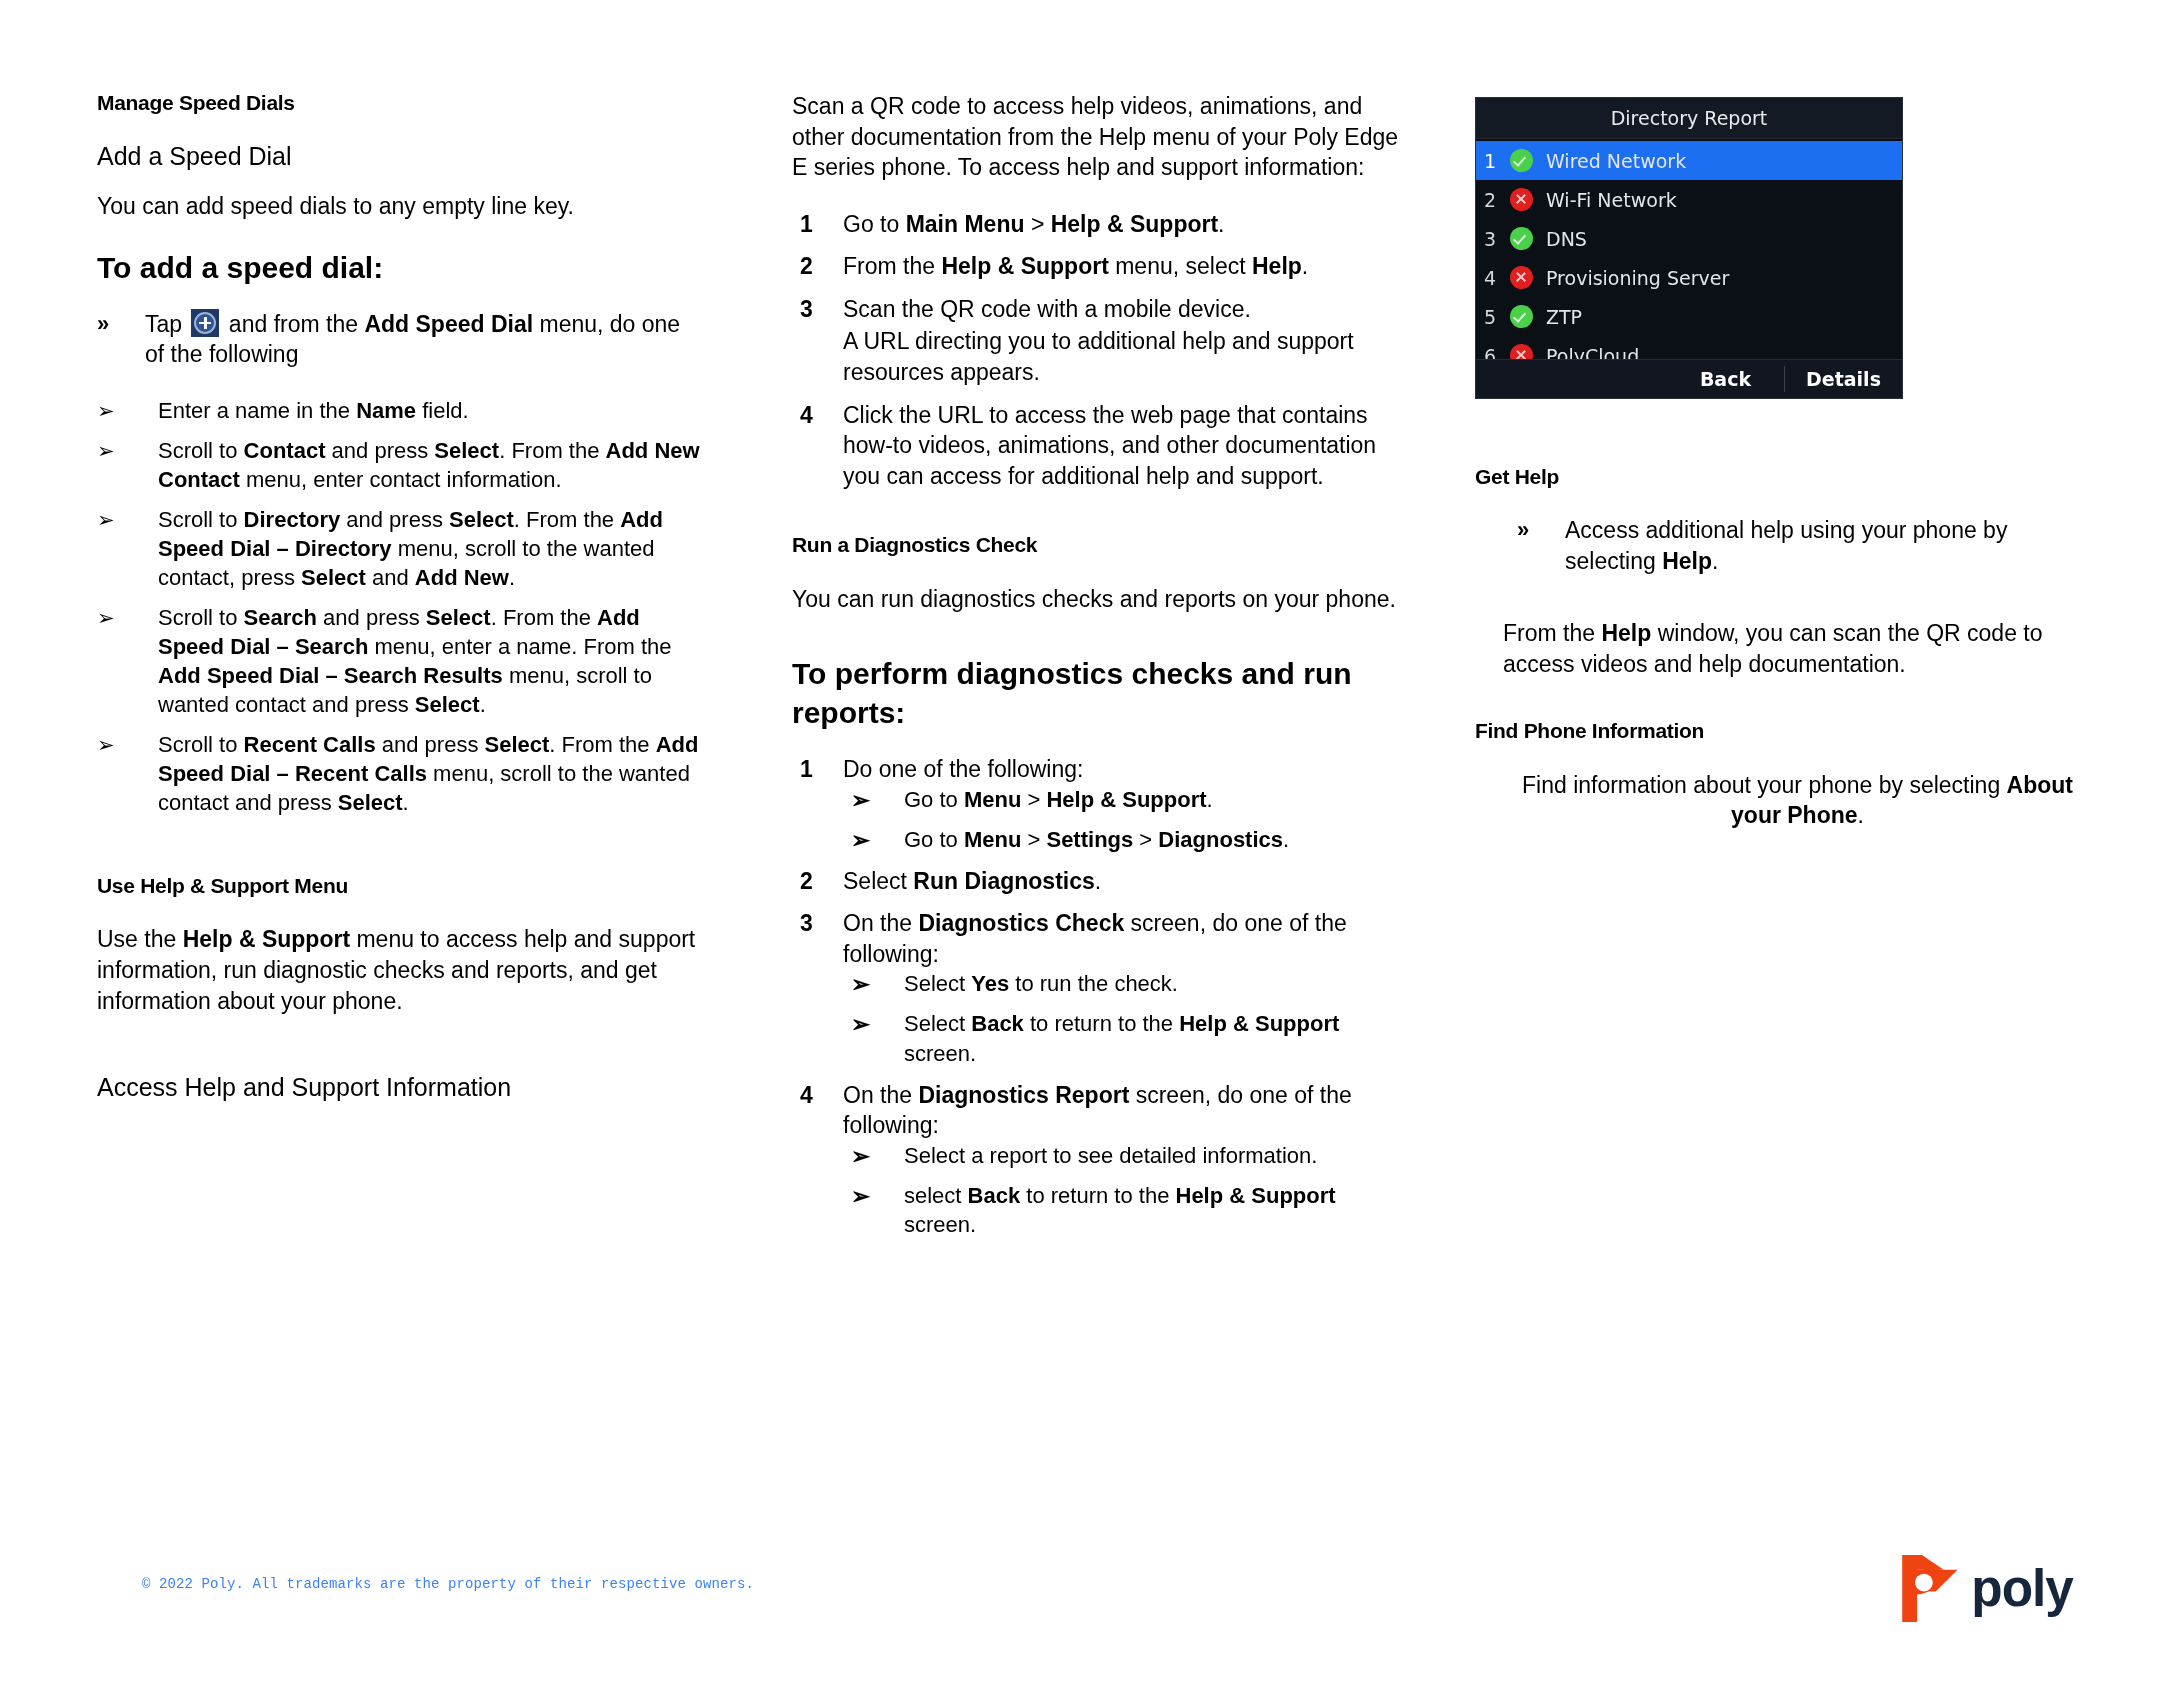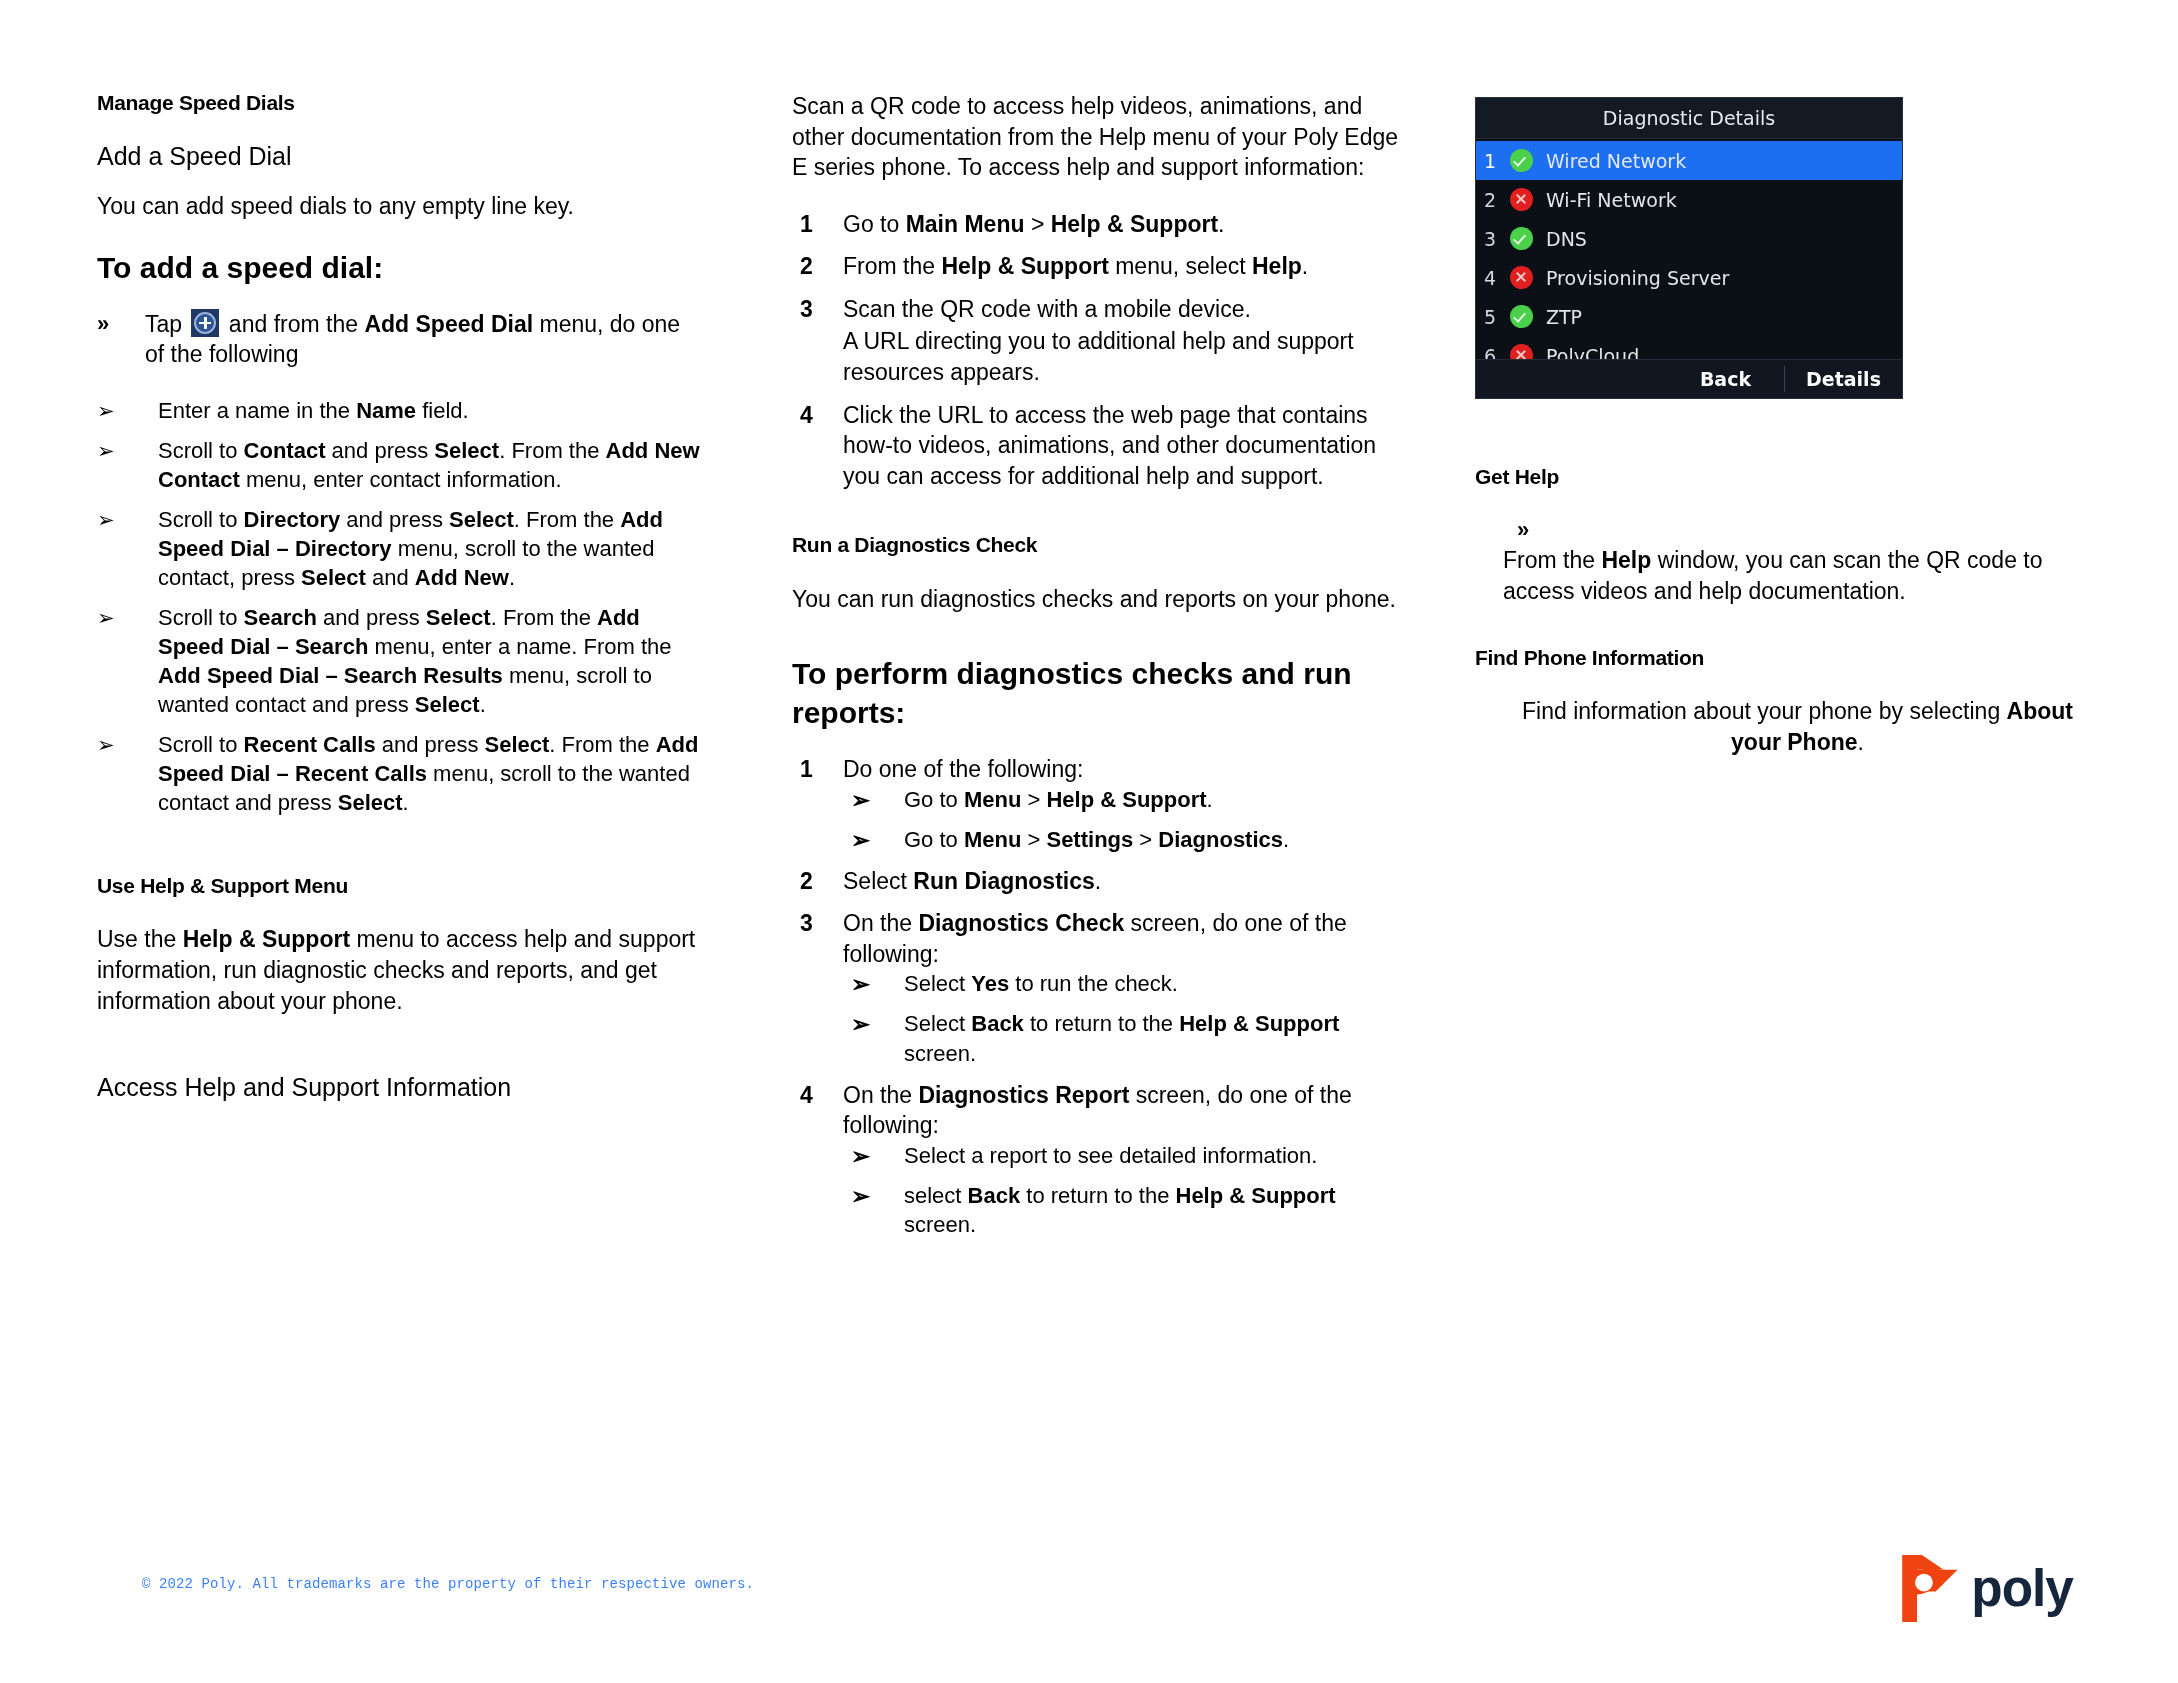--- a/index.html
+++ b/index.html
@@ -335,36 +335,37 @@
       </ol>
   </div>
 
   <div class="col" id="col3" style="top:465px;">
 
     <h1 class="sec">Get Help</h1>
 
     <ul class="chev" style="margin-left:42px;">
       <li>
         <span class="marker">»</span>
+        <span id="c3-bullet">Access additional help using your phone by selecting <b>Help</b>.</span>
       </li>
     </ul>
 
     <div class="spacer-md"></div>
 
     <p class="body" id="c3-body" style="margin-left:28px;">From the <b>Help</b> window, you can scan the QR code to access videos and help documentation.</p>
 
     <div class="spacer-sm"></div>
 
     <h1 class="sec">Find Phone Information</h1>
 
     <p class="body" id="c3-find" style="margin-left:26px;text-align:center;">Find information about your phone by selecting <b>About your Phone</b>.</p>
   </div>
 
   <div class="phone">
-    <div class="phone-title">Diagnostic Details</div>
+    <div class="phone-title">Directory Report</div>
     <div class="phone-rows" id="phone-rows">
         <div class="prow selected">
           <span class="idx">1</span>
           <span class="stat ok"></span>
           <span class="plabel">Wired Network</span>
         </div>
         <div class="prow">
           <span class="idx">2</span>
           <span class="stat fail"></span>
           <span class="plabel">Wi-Fi Network</span>

